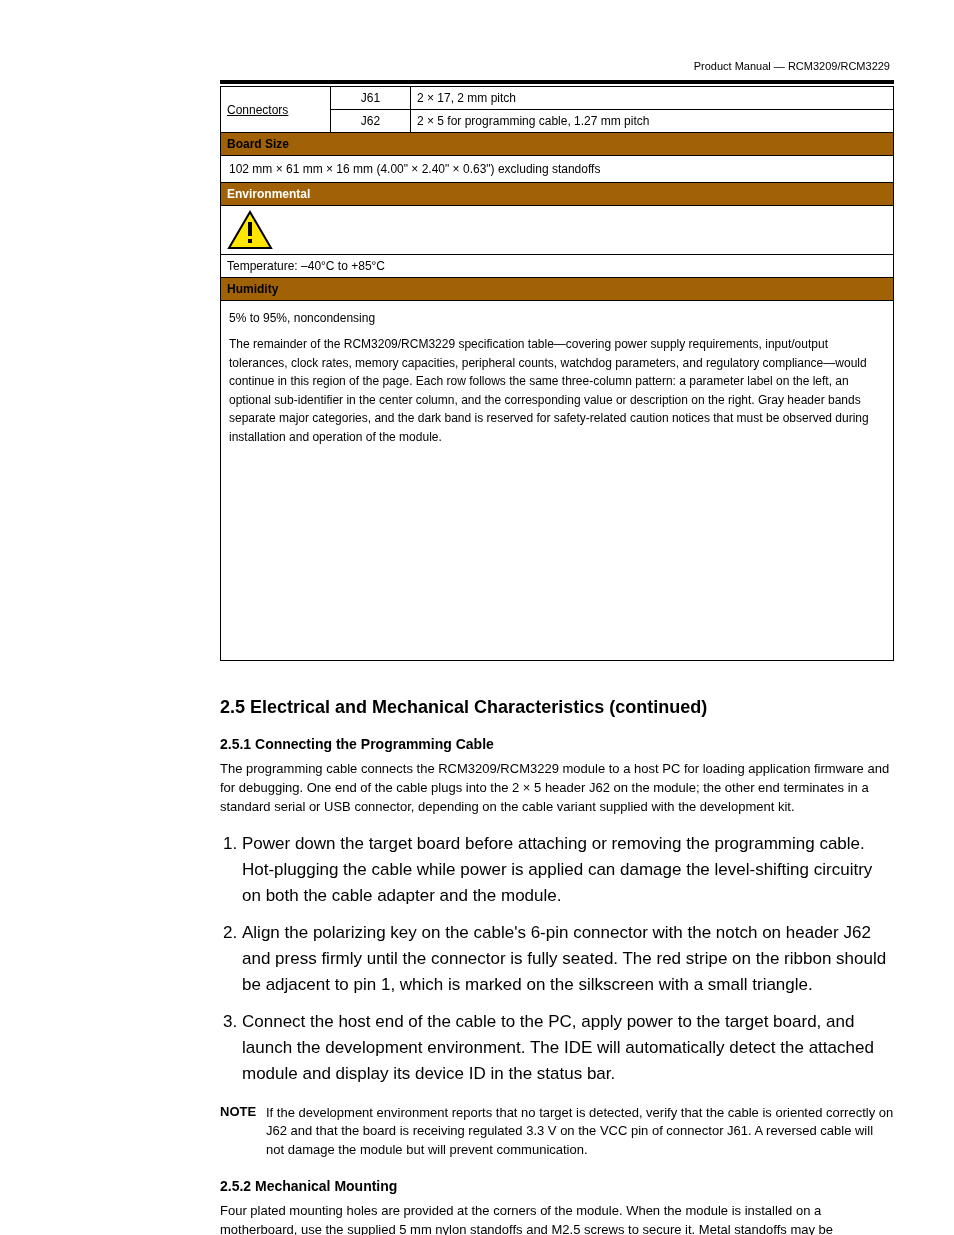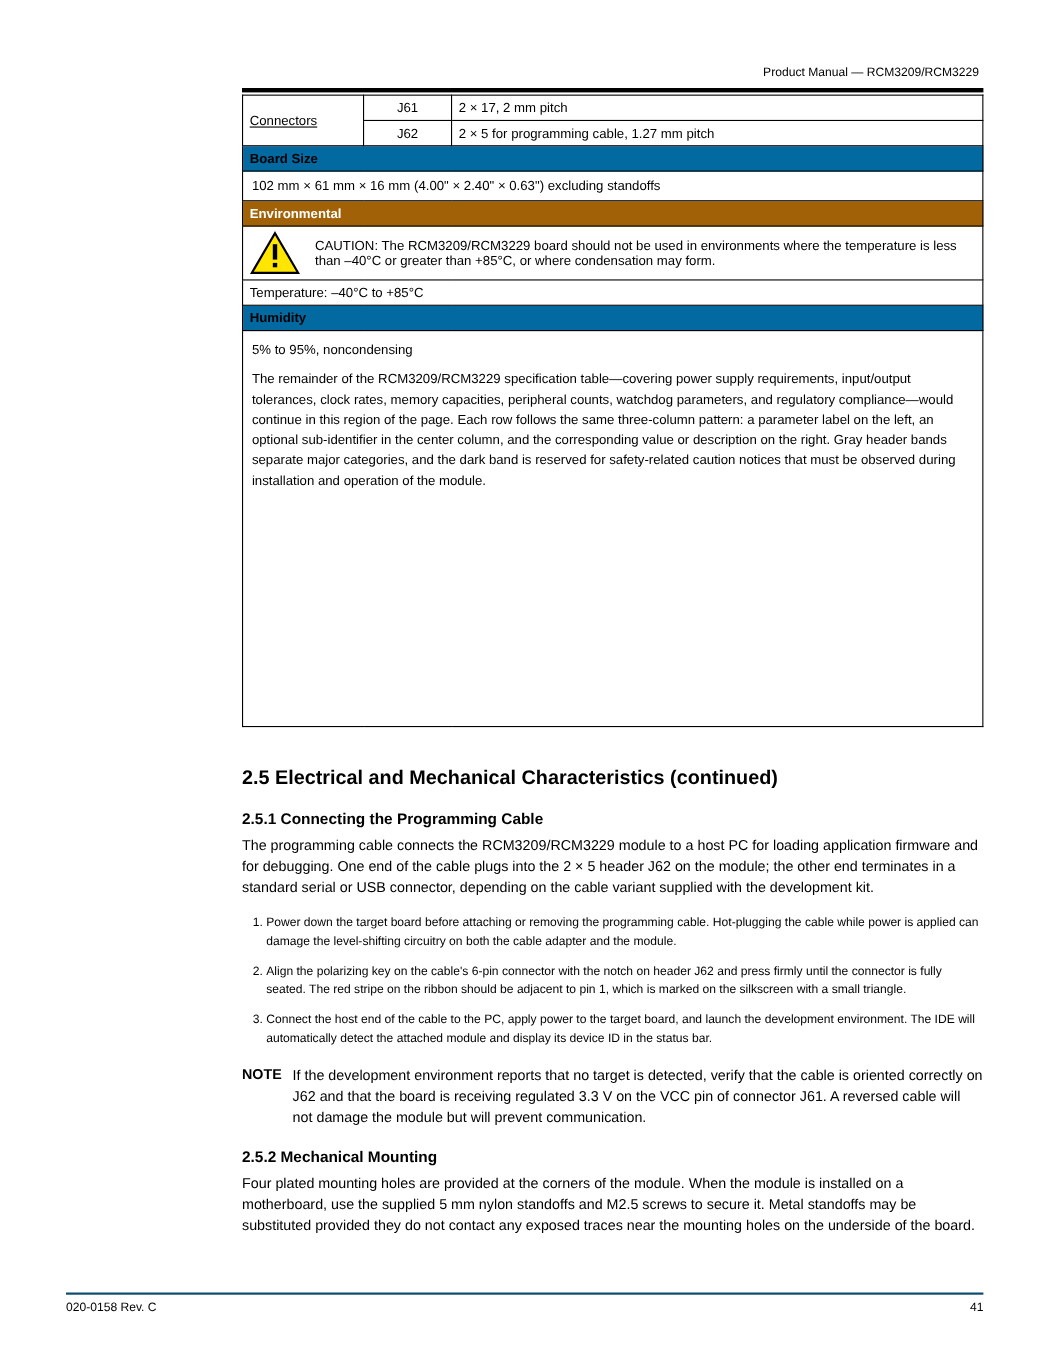--- a/index.html
+++ b/index.html
@@ -30,21 +30,21 @@
   table.spec {
     width: 100%;
     border-collapse: collapse;
     font-size: 12px;
   }
   table.spec td {
     border: 1px solid #000;
     padding: 4px 6px;
     vertical-align: middle;
   }
-  .gray-row td { background: #0369a1; font-weight: bold; }
+  .gray-row td { background: #a16207; font-weight: bold; }
   .dark-row td { background: #a16207; color: #fff; font-weight: bold; }
   .warning-icon {
     width: 46px; height: 40px;
     display: inline-block;
     vertical-align: middle;
     margin-right: 10px;
   }
   .warning-row td { padding: 8px 6px; }
   .warning-row .text { display: inline-block; vertical-align: middle; width: calc(100% - 70px); }
   .section-title {
@@ -60,21 +60,21 @@
   p.body {
     font-size: 13px;
     line-height: 1.45;
     margin-bottom: 14px;
   }
   ol.steps {
     margin-left: 22px;
     margin-bottom: 14px;
   }
   ol.steps li {
-    font-size: 11px;
+    font-size: 17px;
     line-height: 1.55;
     margin-bottom: 10px;
   }
   .note-row {
     display: flex;
     margin: 16px 0;
     align-items: flex-start;
   }
   .note-label { font-weight: bold; min-width: 46px; }
   .note-text { flex: 1; line-height: 1.45; }
@@ -122,21 +122,20 @@
     </tr>
     <tr class="warning-row">
       <td colspan="3">
         <span class="warning-icon">
           <svg viewBox="0 0 46 40" width="46" height="40">
             <polygon points="23,2 44,38 2,38" fill="#ffe600" stroke="#000" stroke-width="2"></polygon>
             <rect x="21" y="12" width="4" height="14" fill="#000"></rect>
             <rect x="21" y="29" width="4" height="4" fill="#000"></rect>
           </svg>
         </span>
-        <span class="text">CAUTION: The RCM3209/RCM3229 board should not be used in environments where the temperature is less than –40°C or greater than +85°C, or where condensation may form.</span>
       </td>
     </tr>
     <tr>
       <td colspan="3">Temperature: –40°C to +85°C</td>
     </tr>
     <tr class="gray-row">
       <td colspan="3">Humidity</td>
     </tr>
     <tr>
       <td colspan="3" style="padding:10px 8px 10px 8px; height:360px; vertical-align:top;">

